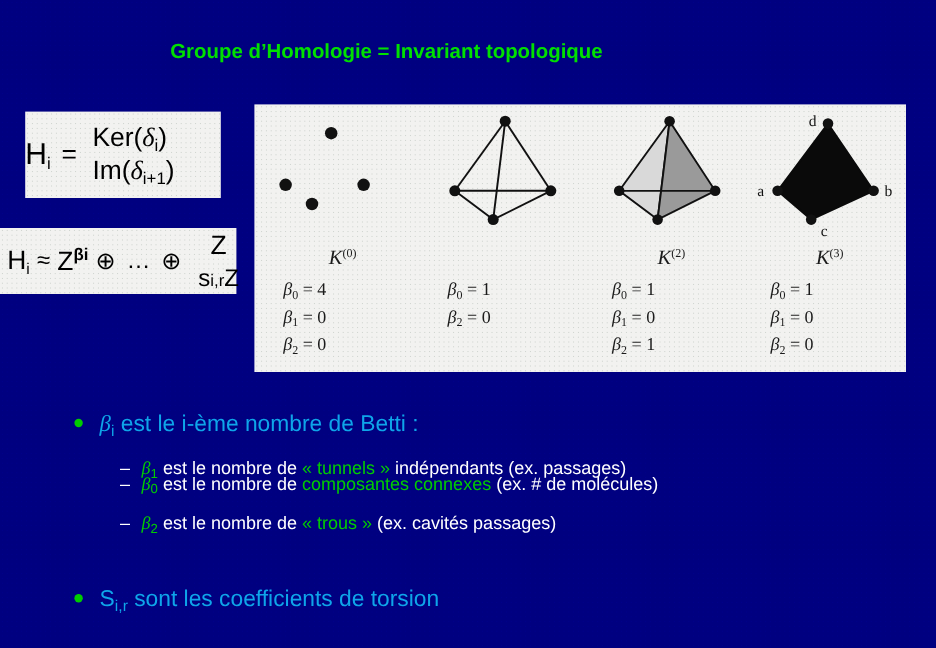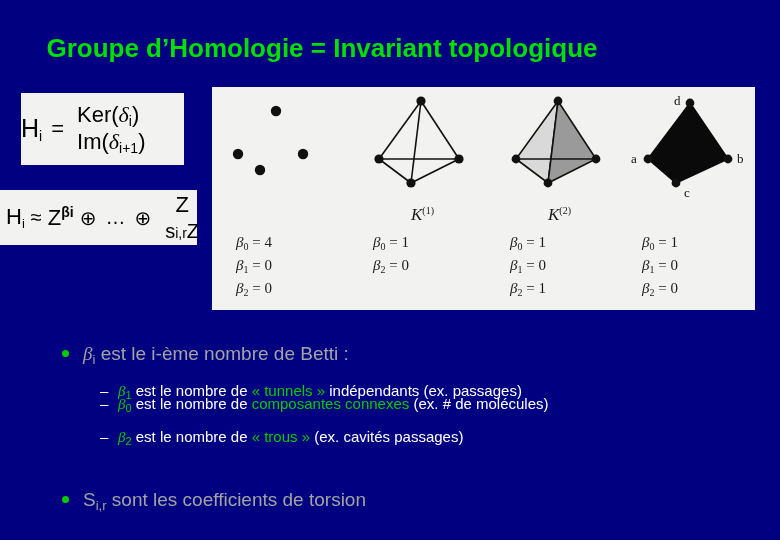--- a/index.html
+++ b/index.html
@@ -16,21 +16,21 @@
       radial-gradient(rgba(0,0,140,.85) 0.6px, transparent 0.7px);
     background-size:4px 4px;
     pointer-events:none;
   }
 
   
   .title{
     position:absolute;left:0;top:33px;width:644px;
     text-align:center;
     color:#00e000;
-    font-size:26px;
+    font-size:17px;
     font-weight:bold;
     letter-spacing:0px;
     white-space:nowrap;
   }
 
   
   .paper{
     background:#f2f2f0;
     background-image:radial-gradient(#c9cfc9 0.55px, transparent 0.6px);
     background-size:4px 4px;
@@ -96,21 +96,21 @@
     font-family:"Liberation Serif", serif;
     font-size:15px;color:#1b1b1b;
     line-height:19px;
   }
   .betti div{white-space:nowrap;}
   .betti .g{font-style:italic;}
   .betti .sub{font-size:10px;vertical-align:-3px;}
 
   
   .bullet-main{
-    position:absolute;color:#a3a3a3;font-size:19px;white-space:nowrap;
+    position:absolute;color:#0ea5e9;font-size:19px;white-space:nowrap;
   }
   .bullet-main .dot{
     display:inline-block;width:7px;height:7px;border-radius:50%;
     background:#00cc00;margin-right:14px;vertical-align:3px;
   }
   .bullet-main .sub{font-size:13px;vertical-align:-4px;}
   .beta-sym{font-family:"Liberation Serif", serif;font-style:italic;}
 
   .sub-line{
     position:absolute;color:#ffffff;font-size:15px;white-space:nowrap;
@@ -159,20 +159,23 @@
 
     <div class="fig-cell">
       <div class="fig-art">
         <svg width="135" height="115" viewBox="0 0 135 115">
           <circle cx="58" cy="20" r="5.2" fill="#111"></circle>
           <circle cx="20" cy="63" r="5.2" fill="#111"></circle>
           <circle cx="85" cy="63" r="5.2" fill="#111"></circle>
           <circle cx="42" cy="79" r="5.2" fill="#111"></circle>
         </svg>
       </div>
+      <div class="fig-label">
+        <span class="cal">K</span><span class="sup">(0)</span>
+      </div>
       <div class="betti">
         <div><span class="g">β</span><span class="sub">0</span> <span>=</span> <span>4</span></div>
         <div><span class="g">β</span><span class="sub">1</span> <span>=</span> <span>0</span></div>
         <div><span class="g">β</span><span class="sub">2</span> <span>=</span> <span>0</span></div>
       </div>
     </div>
 
     <div class="fig-cell">
       <div class="fig-art">
         <svg width="135" height="115" viewBox="0 0 135 115">
@@ -183,23 +186,20 @@
             <line x1="24" y1="68" x2="104" y2="68"></line>
             <line x1="24" y1="68" x2="56" y2="92"></line>
             <line x1="104" y1="68" x2="56" y2="92"></line>
           </g>
           <circle cx="66" cy="10" r="4.6" fill="#111"></circle>
           <circle cx="24" cy="68" r="4.6" fill="#111"></circle>
           <circle cx="104" cy="68" r="4.6" fill="#111"></circle>
           <circle cx="56" cy="92" r="4.6" fill="#111"></circle>
         </svg>
       </div>
-      <div class="fig-label">
-        <span class="cal">K</span><span class="sup">(1)</span>
-      </div>
       <div class="betti">
         <div><span class="g">β</span><span class="sub">0</span> <span>=</span> <span>1</span></div>
         <div><span class="g">β</span><span class="sub">2</span> <span>=</span> <span>0</span></div>
       </div>
     </div>
 
     <div class="fig-cell">
       <div class="fig-art">
         <svg width="135" height="115" viewBox="0 0 135 115">
           <polygon points="66,10 24,68 56,92" fill="#d9d9d9" stroke="#111" stroke-width="1.6"></polygon>
@@ -228,20 +228,23 @@
           <circle cx="66" cy="12" r="4.4" fill="#111"></circle>
           <circle cx="24" cy="68" r="4.4" fill="#111"></circle>
           <circle cx="104" cy="68" r="4.4" fill="#111"></circle>
           <circle cx="52" cy="92" r="4.4" fill="#111"></circle>
           <text x="50" y="14" font-family="Liberation Serif, serif" font-size="13" fill="#111">d</text>
           <text x="7" y="72" font-family="Liberation Serif, serif" font-size="13" fill="#111">a</text>
           <text x="113" y="72" font-family="Liberation Serif, serif" font-size="13" fill="#111">b</text>
           <text x="60" y="106" font-family="Liberation Serif, serif" font-size="13" fill="#111">c</text>
         </svg>
       </div>
+      <div class="fig-label">
+        <span class="cal">K</span><span class="sup">(3)</span>
+      </div>
       <div class="betti">
         <div><span class="g">β</span><span class="sub">0</span> <span>=</span> <span>1</span></div>
         <div><span class="g">β</span><span class="sub">1</span> <span>=</span> <span>0</span></div>
         <div><span class="g">β</span><span class="sub">2</span> <span>=</span> <span>0</span></div>
       </div>
     </div>
 
   </div>
 </div>
 

